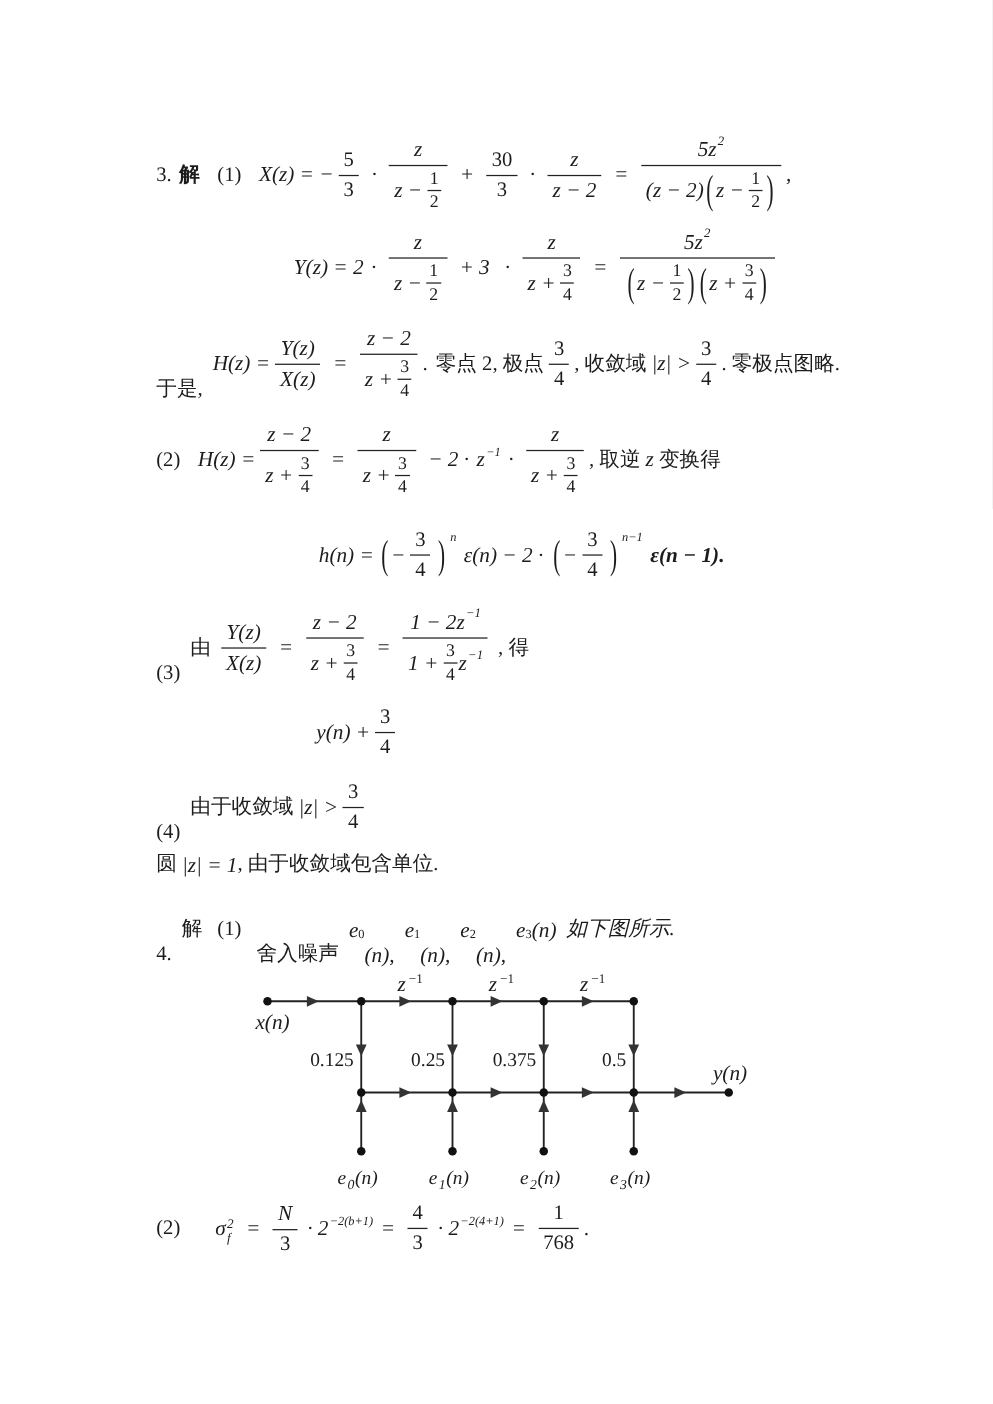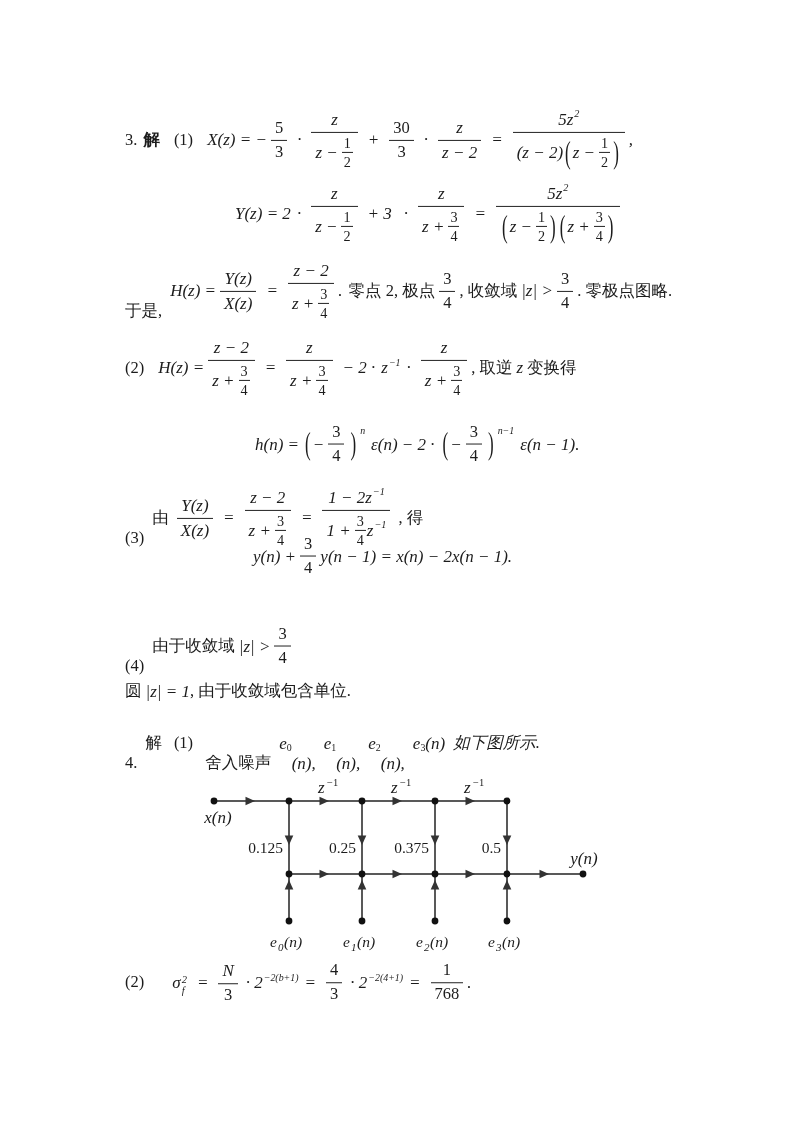--- a/index.html
+++ b/index.html
@@ -7,21 +7,21 @@
         font-family:"Liberation Serif","DejaVu Serif",serif;color:#1c1c1c;overflow:hidden;}
   .line{position:absolute;display:flex;align-items:center;white-space:nowrap;
         transform:translateY(-50%);line-height:1.15;}
   .cn{font-size:16.5px;}
   .t{font-size:16.5px;}
   .m{font-style:italic;font-size:17px;}
   .bold{font-weight:bold;}
   .op{margin:0 6px;}
   .mr4{margin-right:4px;}.mr6{margin-right:6px;}.mr8{margin-right:8px;margin-top:40px;}
   .mr12{margin-right:12px;}.mr14{margin-right:14px;}.mr28{margin-right:28px;}
-  .ml4{margin-left:4px;}.ml6{margin-left:6px;}.ml8{margin-left:8px;font-style:italic;}
+  .ml4{margin-left:4px;}.ml6{margin-left:6px;font-weight:bold;}.ml8{margin-left:8px;font-style:italic;}
   .fr{display:inline-flex;flex-direction:column;vertical-align:middle;text-align:center;
       margin:0 4px;font-size:16.5px;}
   .fr>.n{align-self:stretch;display:flex;align-items:center;justify-content:center;
          border-bottom:1.4px solid #222;padding:1px 4px 2px;}
   .fr>.d{align-self:stretch;display:flex;align-items:center;justify-content:center;
          padding:2px 4px 1px;}
   .fr .fr{font-size:86%;margin:0 1px 0 4px;}
   .fr .fr>.n{padding:0 2px 1px;}
   .fr .fr>.d{padding:1px 2px 0;}
   .sp{font-size:62%;position:relative;top:-0.55em;margin-left:1px;font-style:italic;}
@@ -274,27 +274,26 @@
           <span class="n">3</span>
           <span class="d">4</span>
         </span>
         <span class="m">z</span>
         <span class="sp">−1</span>
       </span>
     </span>
     <span class="cn ml4">, 得</span>
   </div>
 
-  <div class="line" style="left:253px;top:556px;">
+  <div class="line" style="left:253px;top:586px;">
     <span class="m">y(n) +</span>
     <span class="fr">
       <span class="n">3</span>
       <span class="d">4</span>
     </span>
-    <span class="m">y(n − 1) = x(n) − 2x(n − 1).</span>
   </div>
 
   <div class="line" style="left:125px;top:646px;">
     <span class="t mr8">(4)</span>
     <span class="cn mr4">由于收敛域</span>
     <span class="m">|z| &gt;</span>
     <span class="fr">
       <span class="n">3</span>
       <span class="d">4</span>
     </span>

